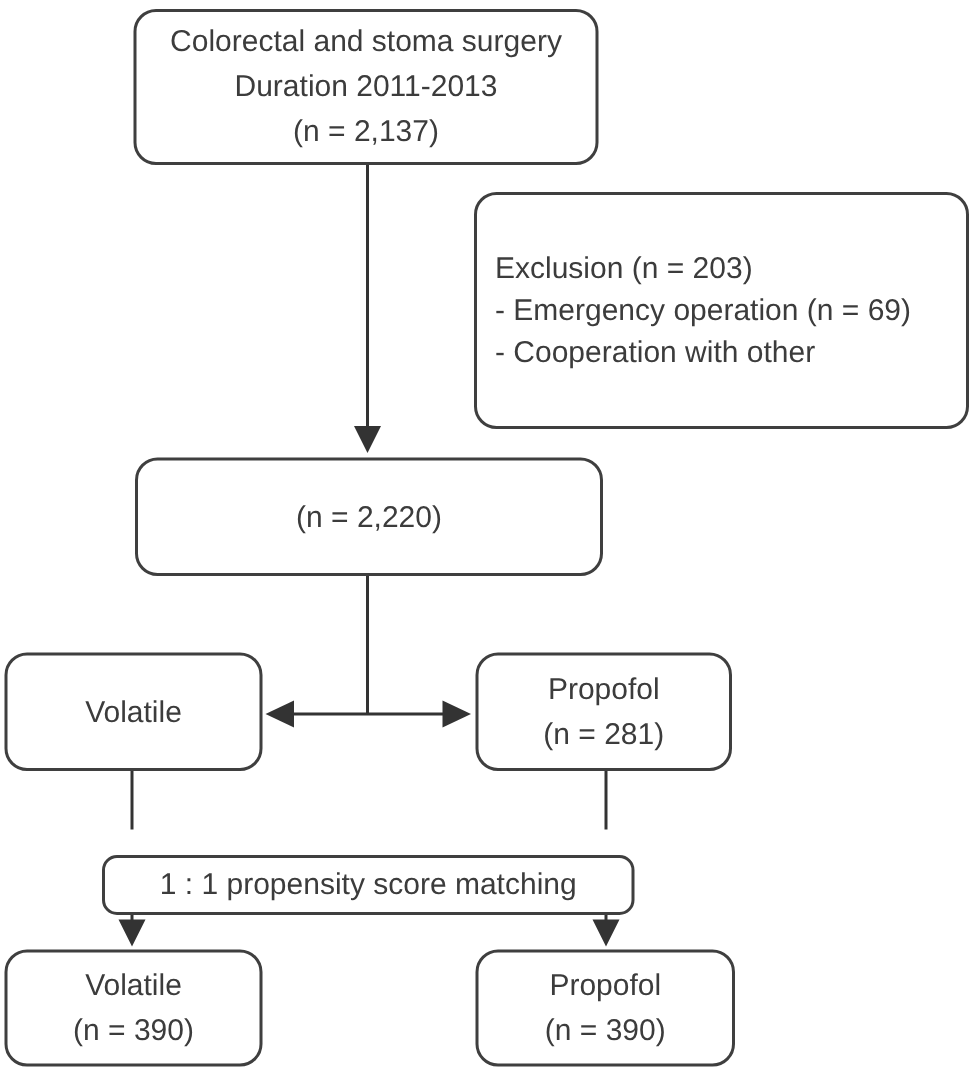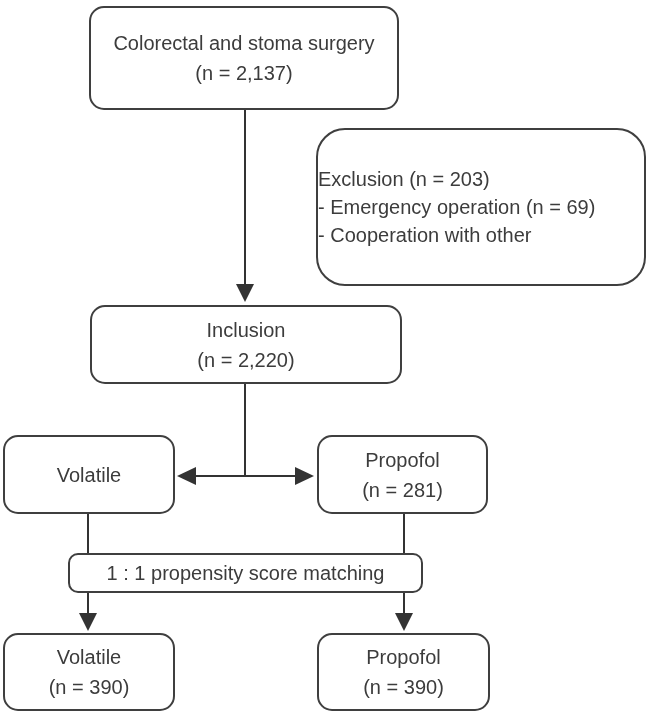--- a/index.html
+++ b/index.html
@@ -40,30 +40,29 @@
     line-height: 30px;
     z-index: 2;
   }
   .box span { display: block; white-space: nowrap; }
 
   #source-box    { left: 89px;  top: 6px;   width: 310px; height: 104px; }
   #exclusion-box {
     left: 316px; top: 128px; width: 330px; height: 158px;
     align-items: flex-start;
     text-align: left;
-    padding-left: 0;
+    padding-left: 12px;
     line-height: 28px;
-    border-radius: 29px;
   }
   #exclusion-box .cont-line { padding-left: 11px; }
   #inclusion-box          { left: 90px;  top: 305px; width: 312px; height: 79px; }
   #volatile-unmatched-box { left: 3px;   top: 435px; width: 172px; height: 79px; }
   #propofol-unmatched-box { left: 317px; top: 435px; width: 171px; height: 79px; }
   #matching-box {
-    left: 68px; top: 553px; width: 355px; height: 40px;
+    left: 68px; top: 570px; width: 355px; height: 40px;
     border-radius: 10px;
     line-height: 36px;
   }
   #volatile-matched-box   { left: 3px;   top: 633px; width: 172px; height: 78px; }
   #propofol-matched-box   { left: 317px; top: 633px; width: 173px; height: 78px; }
 
   .line { stroke: #333333; stroke-width: 2; fill: none; }
   .head { fill: #333333; stroke: none; }
 </style>
 </head>
@@ -93,31 +92,31 @@
       <polygon class="head" points="88,631 79,613 97,613"></polygon>
     </g>
     <g>
       <line class="line" x1="404" y1="592" x2="404" y2="615"></line>
       <polygon class="head" points="404,631 395,613 413,613"></polygon>
     </g>
   </svg>
 
   <div class="box" id="source-box">
     <span>Colorectal and stoma surgery</span>
+    <span>Duration 2011-2013</span>
     <span>(n = 2,137)</span>
   </div>
 
   <div class="box" id="exclusion-box">
     <span>Exclusion (n = 203)</span>
     <span>- Emergency operation (n = 69)</span>
     <span>- Cooperation with other</span>
   </div>
 
   <div class="box" id="inclusion-box">
-    <span>Inclusion</span>
     <span>(n = 2,220)</span>
   </div>
 
   <div class="box" id="volatile-unmatched-box">
     <span>Volatile</span>
   </div>
 
   <div class="box" id="propofol-unmatched-box">
     <span>Propofol</span>
     <span>(n = 281)</span>

